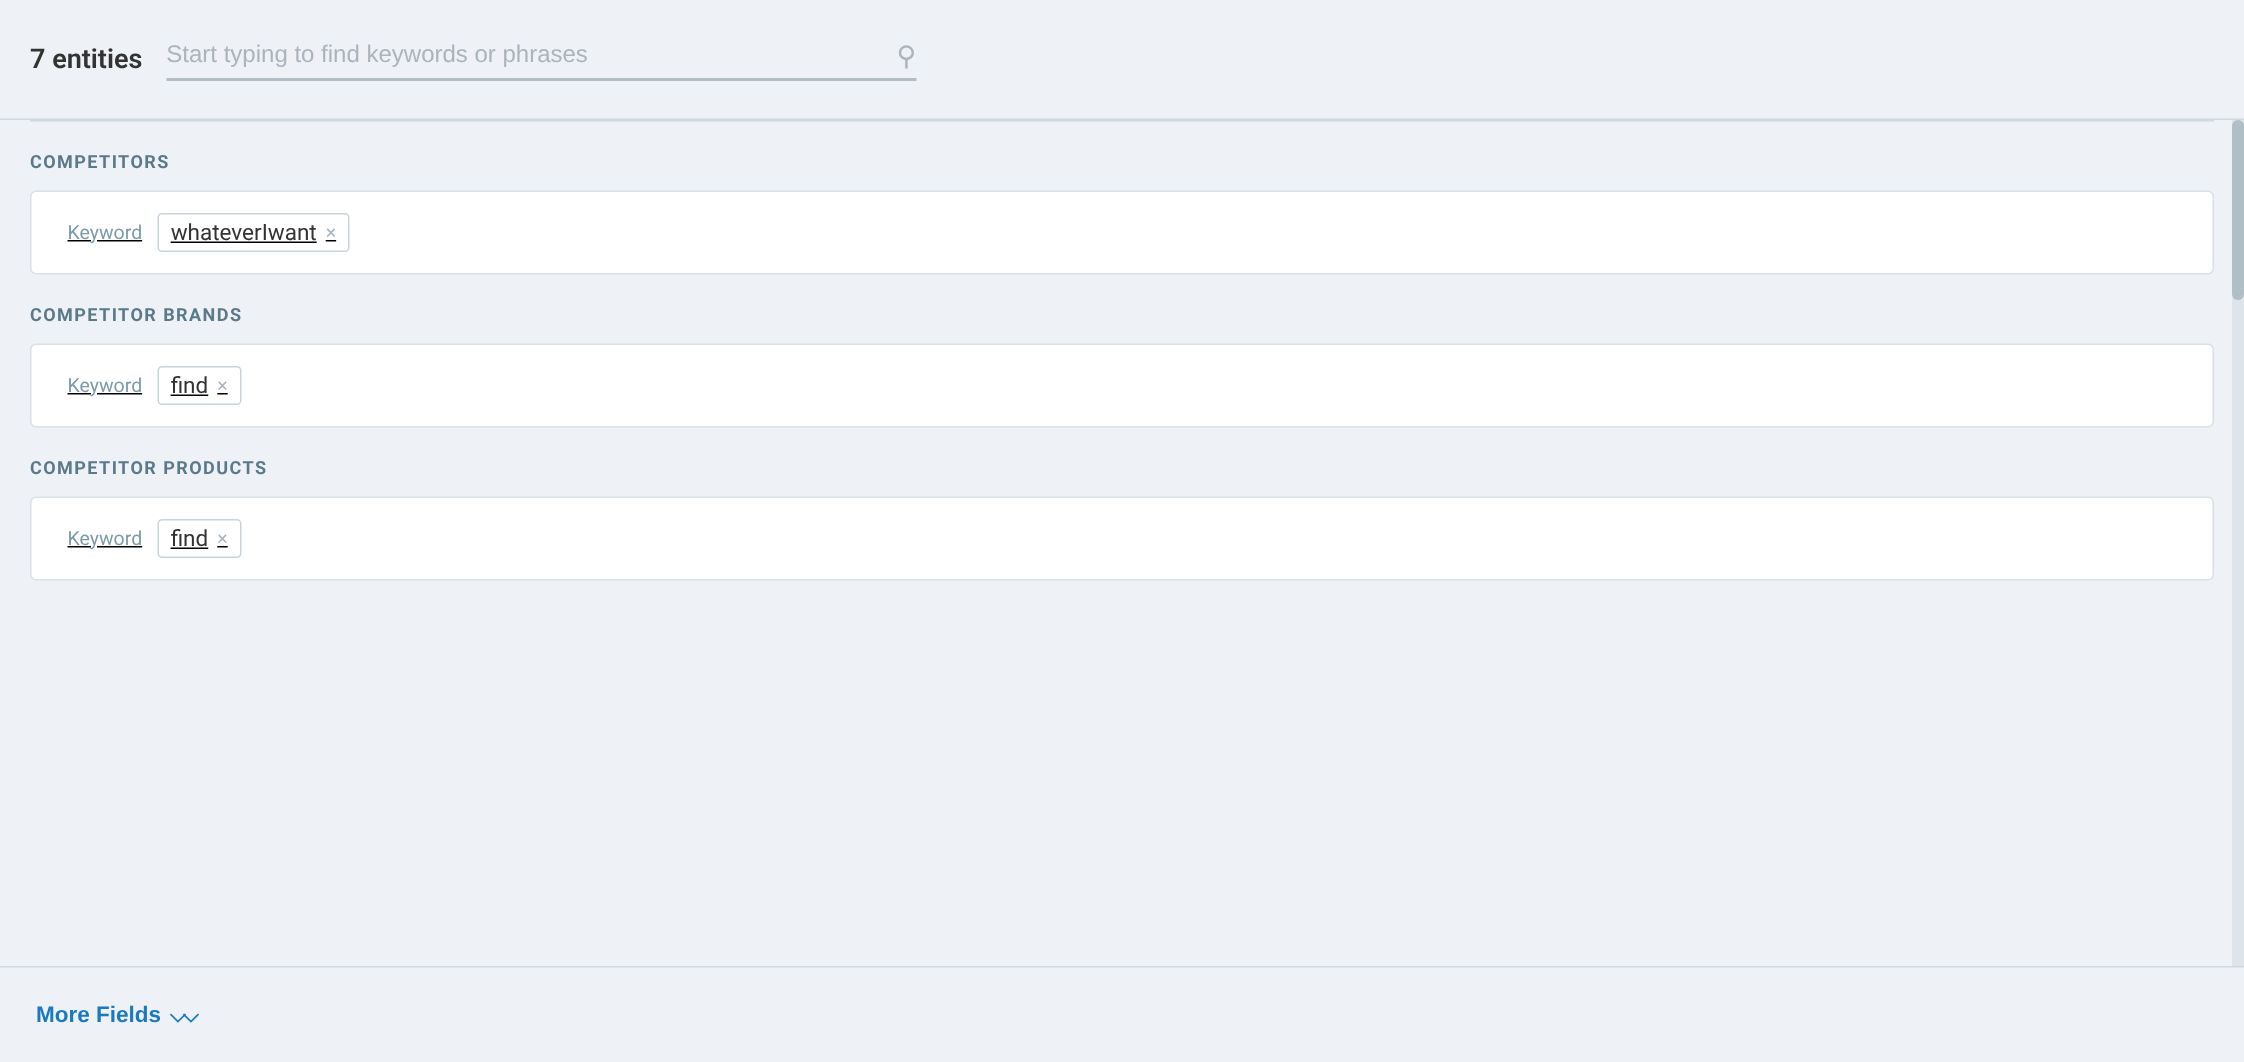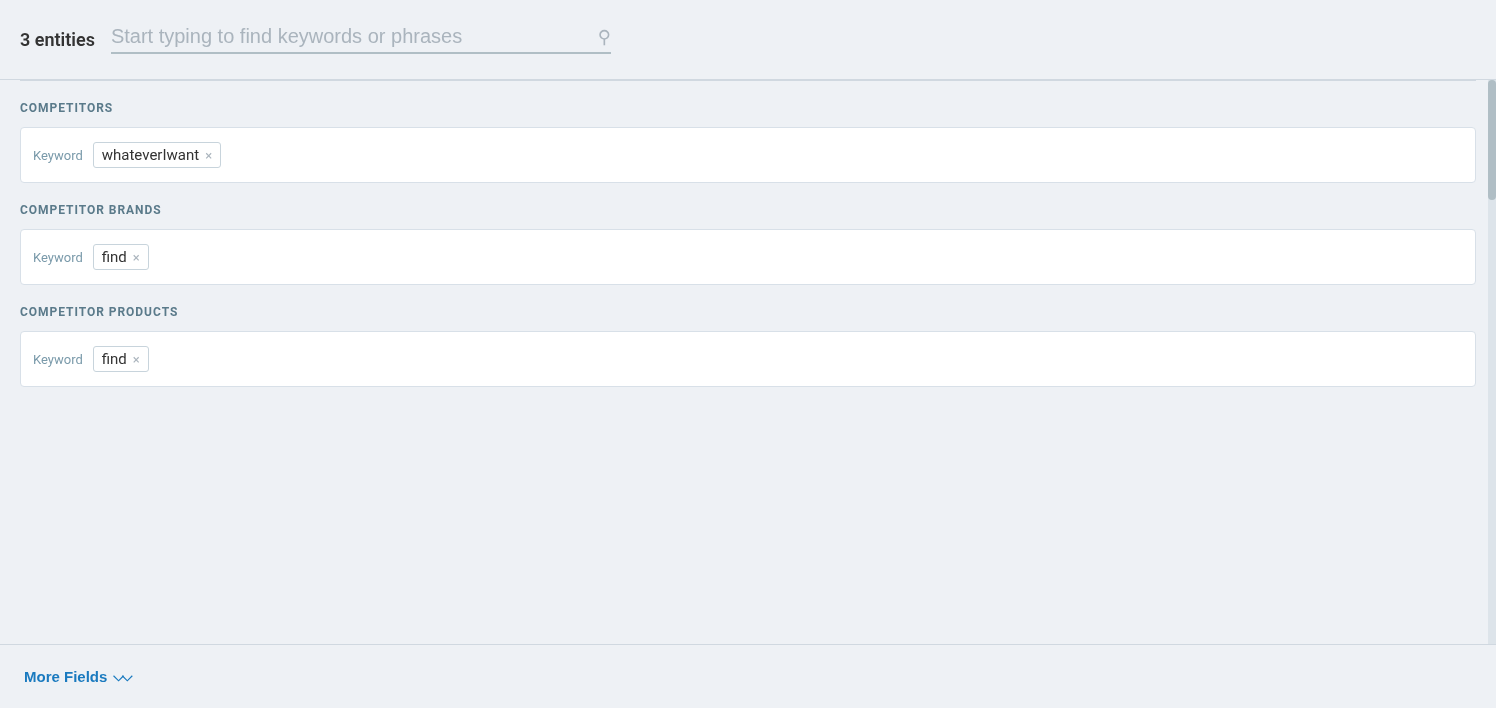--- a/index.html
+++ b/index.html
@@ -49,21 +49,21 @@
       padding-bottom: 4px;
       flex: 1;
       max-width: 500px;
       gap: 8px;
     }
 
     .search-input {
       border: none;
       background: transparent;
       outline: none;
-      font-size: 20px;
+      font-size: 16px;
       color: #999;
       width: 100%;
     }
 
     .search-input::placeholder {
       color: #aab4bd;
     }
 
     .search-icon {
       color: #aab4bd;
@@ -93,26 +93,27 @@
       letter-spacing: 0.08em;
       color: #5a7a8a;
       margin-bottom: 12px;
       text-transform: uppercase;
     }
 
     .section-box {
       background: #ffffff;
       border: 1px solid #d8e0e8;
       border-radius: 4px;
-      padding: 14px 12px;
+      padding: 14px 24px;
       display: flex;
       align-items: center;
       gap: 10px;
       flex-wrap: wrap;
       min-height: 54px;
+      text-decoration: underline;
     }
 
     .keyword-label {
       font-size: 13px;
       color: #7a9aaa;
       font-weight: 400;
     }
 
     .tag {
       display: flex;
@@ -178,21 +179,21 @@
       background: #b0bec5;
       border-radius: 4px;
     }
   </style>
 </head>
 <body>
 
 <div class="outer-frame">
 
   <div class="top-bar">
-    <span class="entity-count">3 entities</span>
+    <span class="entity-count">7 entities</span>
     <div class="search-container">
       <input class="search-input" type="text" placeholder="Start typing to find keywords or phrases" style="">
       <span class="search-icon">⚲</span>
     </div>
   </div>
 
   <div class="content-area">
     <div class="top-rule"></div>
 
     <div class="section">

